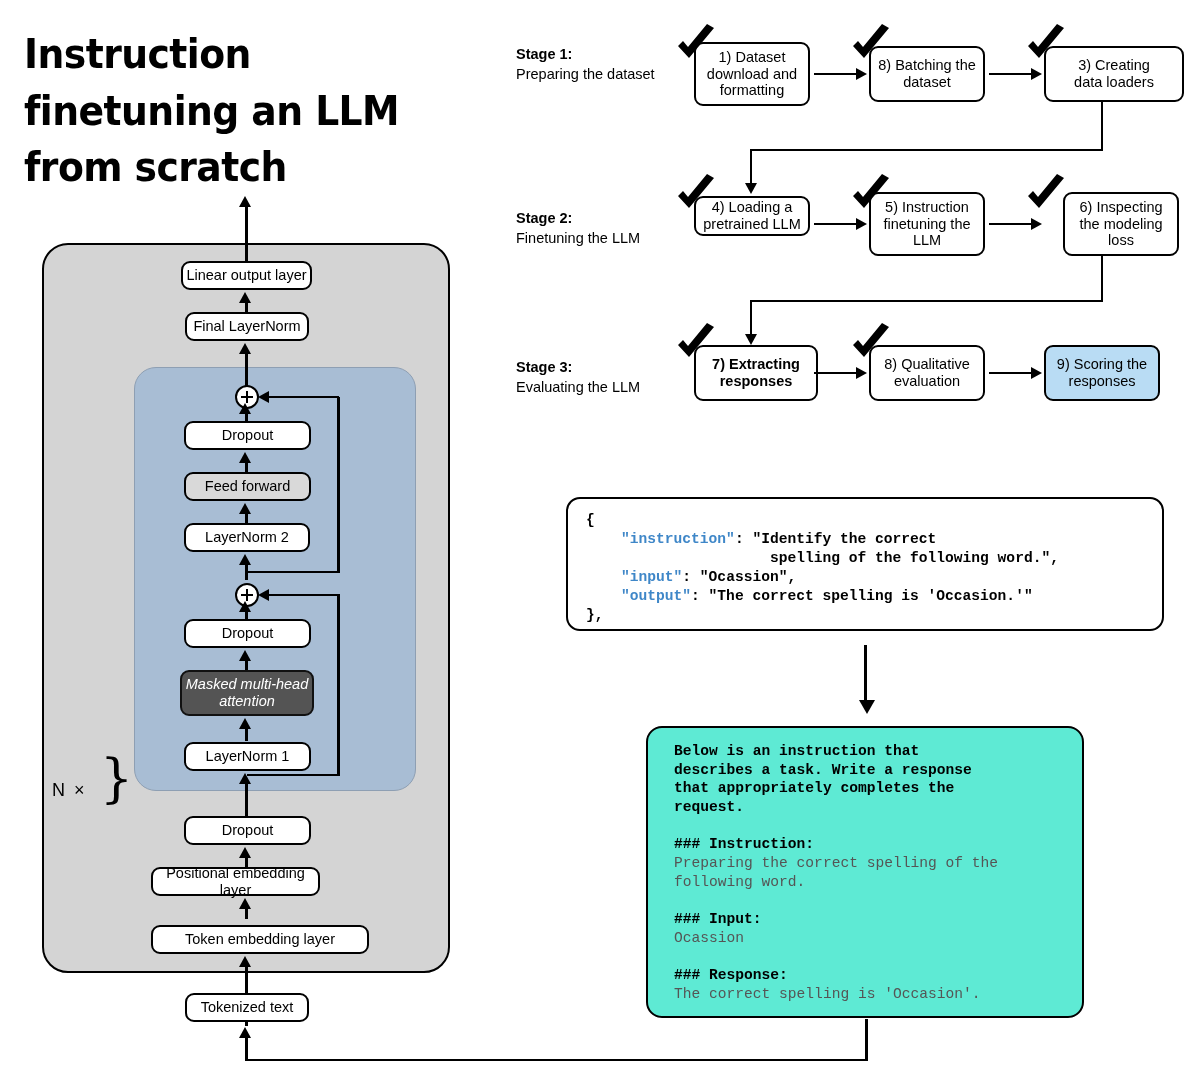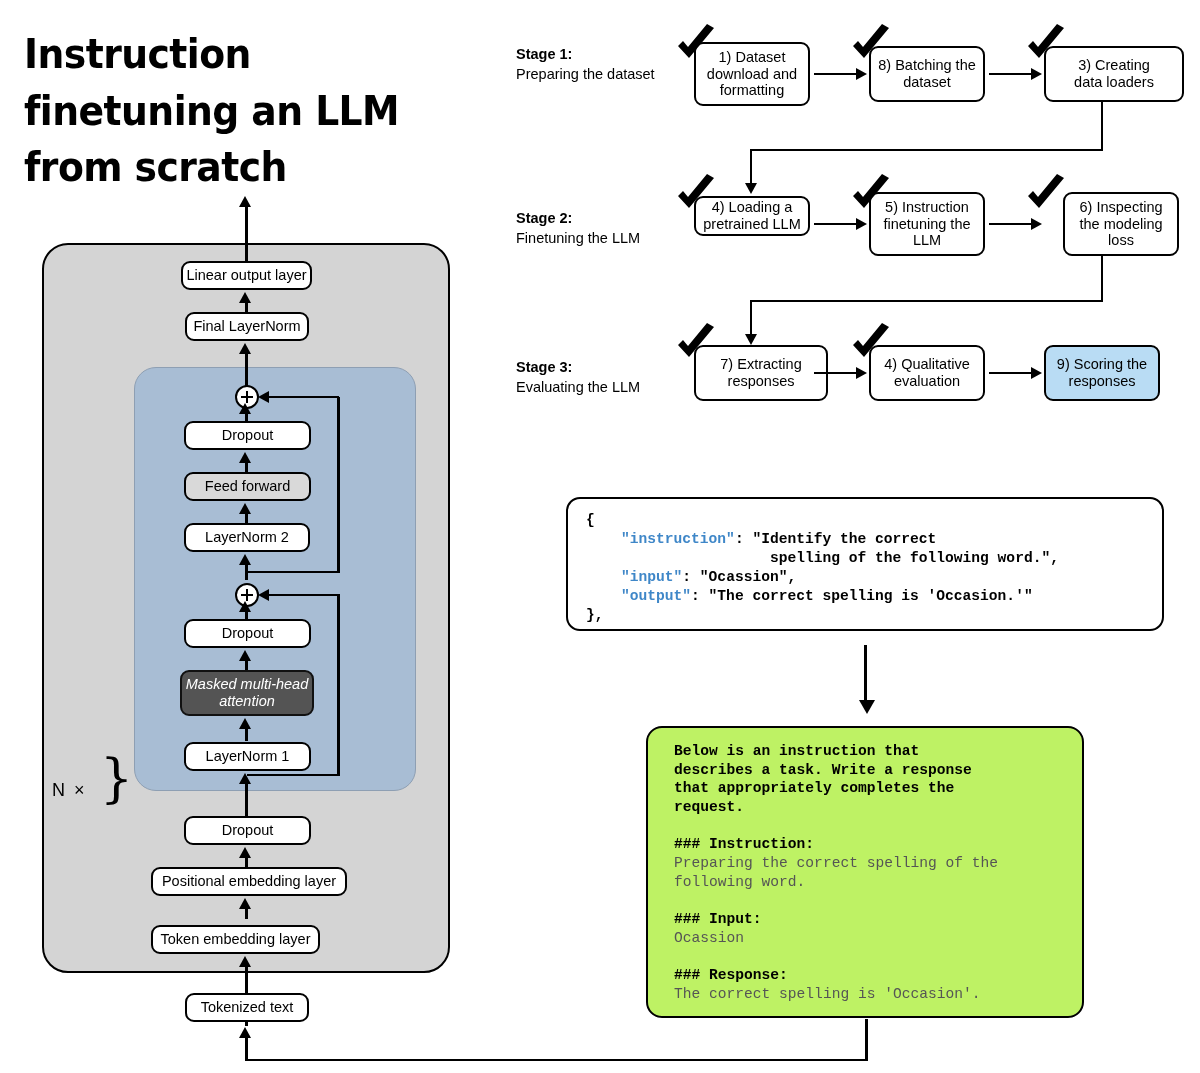--- a/index.html
+++ b/index.html
@@ -53,21 +53,21 @@
   .check{position:absolute;width:46px;height:46px;pointer-events:none;}
 
   
   #json-box{position:absolute;left:566px;top:497px;width:598px;height:134px;
             border:2.2px solid #000;border-radius:14px;background:#fff;box-sizing:border-box;}
   #json-code{position:absolute;left:18px;top:12px;font-family:"Liberation Mono",monospace;
              font-size:14.6px;line-height:1.30;font-weight:bold;white-space:pre;color:#000;}
   .jkey{color:#3f87c8;}
 
   #prompt-box{position:absolute;left:646px;top:726px;width:438px;height:292px;
-            border:2.4px solid #000;border-radius:16px;background:#bef264;box-sizing:border-box;}
+            border:2.4px solid #000;border-radius:16px;background:#5eead4;box-sizing:border-box;}
   #prompt-code{position:absolute;left:26px;top:14px;font-family:"Liberation Mono",monospace;
              font-size:14.6px;line-height:1.28;white-space:pre;color:#000;}
   .pb{font-weight:bold;color:#000;}
   .pg{color:#555;}
 </style>
 </head>
 <body>
 
 <div id="title">Instruction finetuning
 an LLM from scratch</div>
@@ -137,26 +137,26 @@
   <div class="arrowhead-up" style="left:239.3px;top:773px;"></div>
 
   <div id="nx">N ×</div>
   <div id="brace">}</div>
 
   <div class="rbox" style="left:184px;top:816px;width:127px;height:29px;">Dropout</div>
 
   <div class="vline" style="left:245px;top:856px;height:12px;"></div>
   <div class="arrowhead-up" style="left:239.3px;top:847px;"></div>
 
-  <div class="rbox" style="left:151px;top:867px;width:196px;height:29px;">Positional embedding layer</div>
+  <div class="rbox" style="left:151px;top:867px;width:169px;height:29px;">Positional embedding layer</div>
 
   <div class="vline" style="left:245px;top:907px;height:12px;"></div>
   <div class="arrowhead-up" style="left:239.3px;top:898px;"></div>
 
-  <div class="rbox" style="left:151px;top:925px;width:169px;height:29px;">Token embedding layer</div>
+  <div class="rbox" style="left:151px;top:925px;width:218px;height:29px;">Token embedding layer</div>
 
   <div class="vline" style="left:245px;top:1004px;height:22px;"></div>
   <div class="vline" style="left:245px;top:965px;height:30px;"></div>
   <div class="arrowhead-up" style="left:239.3px;top:956px;"></div>
 
   <div class="rbox" style="left:185px;top:993px;width:124px;height:29px;">Tokenized text</div>
   <div class="arrowhead-up" style="left:239.3px;top:1027px;"></div>
 </div>
 
 <div class="vline" style="left:245px;top:1036px;height:25px;"></div>
@@ -234,30 +234,30 @@
   <div class="vline" style="left:1101px;top:256px;width:2px;height:46px;"></div>
   <div class="hline" style="left:750px;top:300px;width:353px;height:2px;"></div>
   <div class="vline" style="left:750px;top:300px;width:2px;height:38px;"></div>
   <div class="arrowhead-down" style="left:745.3px;top:334px;"></div>
 
   <div class="stage-label" style="left:516px;top:358px;">
     <b>Stage 3:</b><br>
     <span>Evaluating the LLM</span>
   </div>
 
-  <div class="rbox" style="left:694px;top:345px;width:134px;height:56px;white-space:pre-line;">7) Extracting
+  <div class="rbox" style="left:694px;top:345px;width:124px;height:56px;white-space:pre-line;font-weight:bold;">7) Extracting
 responses</div>
   <svg class="check" style="left:674px;top:323px;" viewBox="0 0 46 46">
       <path d="M4 22 L15 34 L40 4 L33 0 L14 23 L9 17 Z" fill="#000"></path>
     </svg>
 
   <div class="hline" style="left:814px;top:371.7px;width:44px;"></div>
   <div class="arrowhead-right" style="left:856px;top:367.2px;"></div>
 
-  <div class="rbox" style="left:869px;top:345px;width:116px;height:56px;white-space:pre-line;">4) Qualitative
+  <div class="rbox" style="left:869px;top:345px;width:116px;height:56px;white-space:pre-line;">8) Qualitative
 evaluation</div>
   <svg class="check" style="left:849px;top:323px;" viewBox="0 0 46 46">
       <path d="M4 22 L15 34 L40 4 L33 0 L14 23 L9 17 Z" fill="#000"></path>
     </svg>
 
   <div class="hline" style="left:989px;top:371.7px;width:44px;"></div>
   <div class="arrowhead-right" style="left:1031px;top:367.2px;"></div>
 
   <div class="rbox blue" style="left:1044px;top:345px;width:116px;height:56px;white-space:pre-line;">9) Scoring the
 responses</div>

